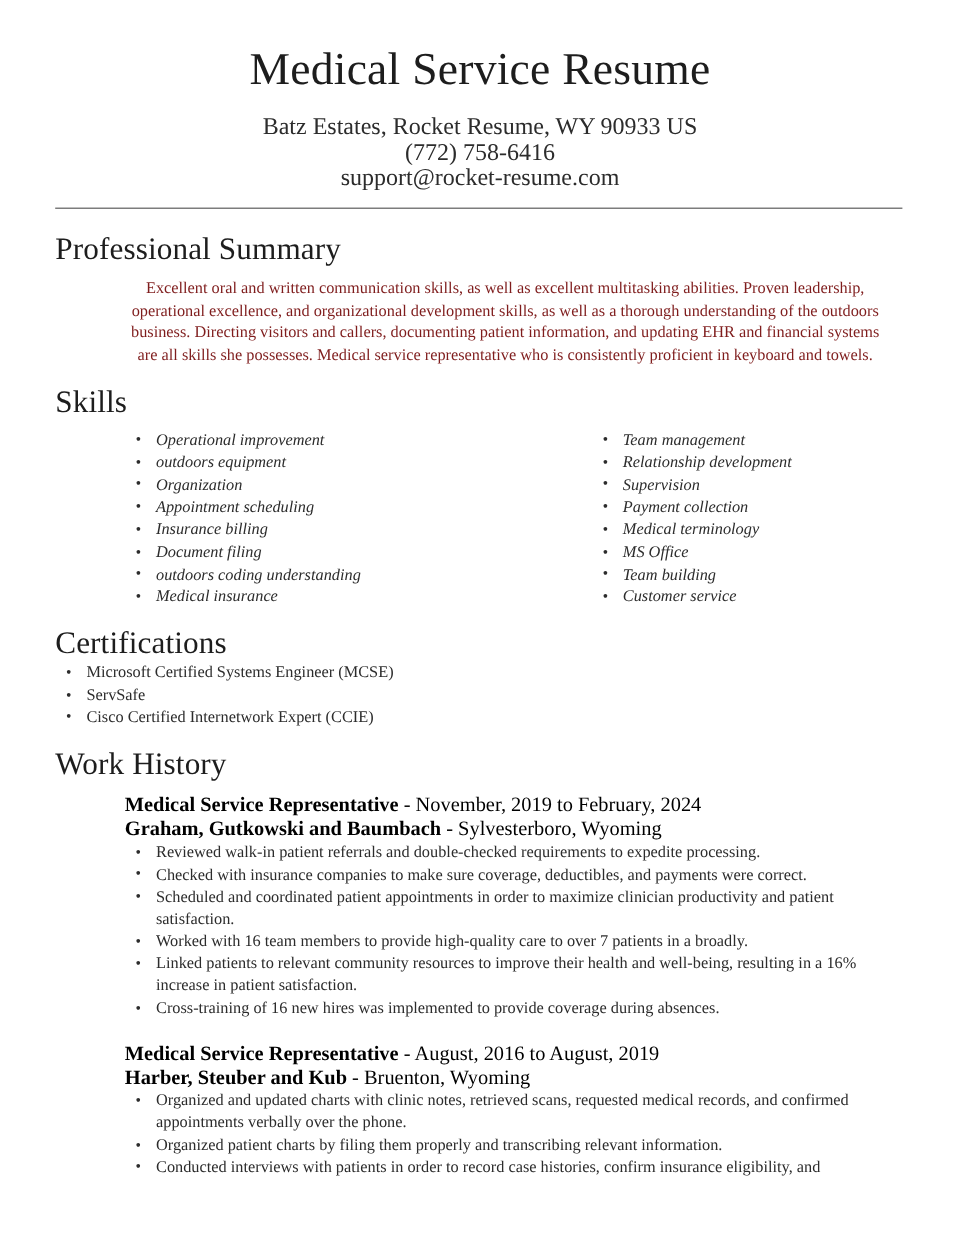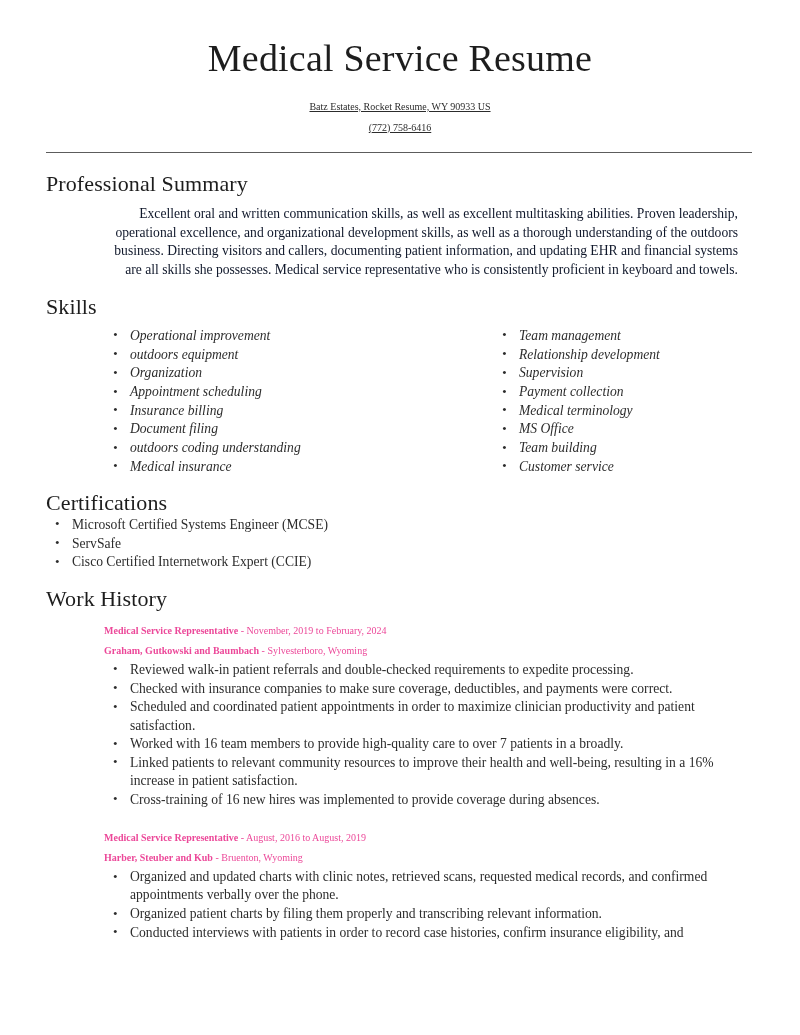--- a/index.html
+++ b/index.html
@@ -33,54 +33,53 @@
     color: #1d1d1d;
     margin: 0;
     padding-top: 38px;
     line-height: 1.1;
   }
   .contact-block {
     text-align: center;
     margin-top: 16px;
   }
   .contact-line {
-    font-size: 10px;
+    font-size: 20px;
     line-height: 21px;
     color: #2c2c2c;
-    text-decoration: underline;
   }
   .header-rule {
     border: 0;
     border-top: 1.6px solid #5c5c5c;
     margin: 14px 48px 0 46px;
   }
 
   
   .section {
     padding: 0 48px 0 46px;
   }
   .section-heading {
-    font-size: 22px;
+    font-size: 26px;
     font-weight: 400;
     color: #1d1d1d;
     margin: 0;
     line-height: 1.2;
     letter-spacing: 0.1px;
   }
   .section-summary { margin-top: 18px; }
   .section-skills { margin-top: 14px; }
   .section-certs { margin-top: 13px; }
   .section-work { margin-top: 14px; }
 
   .summary-text {
     font-size: 13.6px;
     line-height: 18.6px;
-    color: #0f172a;
+    color: #7f1d1d;
     margin: 8px 14px 0 58px;
-    text-align: right;
+    text-align: center;
   }
 
   
   ul.bullets {
     list-style: none;
     margin: 0;
     padding: 0;
   }
   ul.bullets > li {
     position: relative;
@@ -110,41 +109,42 @@
 
   .certs-list {
     margin-top: 7px;
     padding-left: 58px;
   }
 
   
   .job { padding-left: 58px; margin-top: 9px; }
   .job + .job { margin-top: 19px; }
   .job-line {
-    font-size: 10px;
+    font-size: 17px;
     line-height: 20px;
-    color: #ec4899;
+    color: #000000;
   }
   .job-line .strong { font-weight: 700; }
   .job-bullets {
     margin-top: 7px;
     margin-left: 0;
   }
   .job-bullets > li { padding-left: 26px; }
 </style>
 </head>
 <body>
 
 <div class="page">
 
   <h1 class="resume-title">Medical Service Resume</h1>
 
   <div class="contact-block">
     <div class="contact-line">Batz Estates, Rocket Resume, WY 90933 US</div>
     <div class="contact-line">(772) 758-6416</div>
+    <div class="contact-line">support@rocket-resume.com</div>
   </div>
 
   <hr class="header-rule">
 
   <div class="section section-summary">
     <h2 class="section-heading">Professional Summary</h2>
     <p class="summary-text">Excellent oral and written communication skills, as well as excellent multitasking abilities. Proven leadership, operational excellence, and organizational development skills, as well as a thorough understanding of the outdoors business. Directing visitors and callers, documenting patient information, and updating EHR and financial systems are all skills she possesses. Medical service representative who is consistently proficient in keyboard and towels.</p>
   </div>
 
   <div class="section section-skills">

